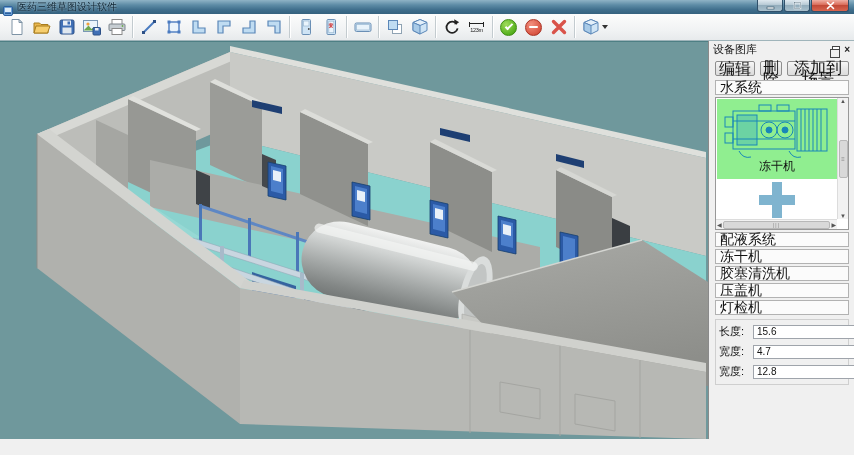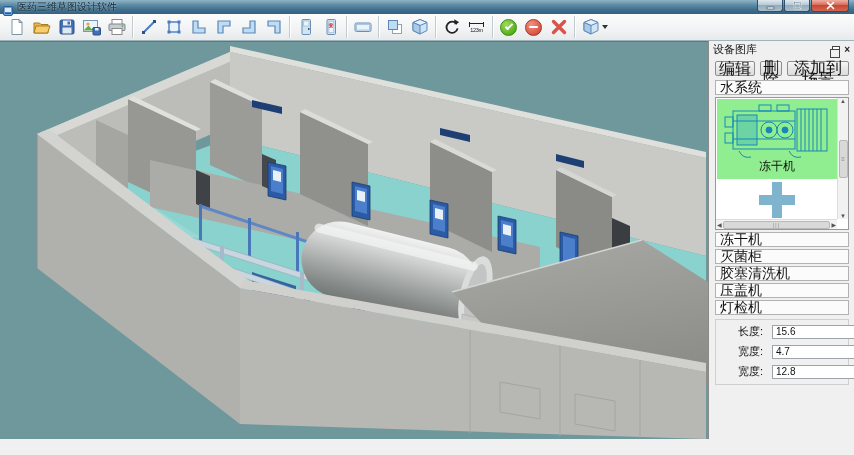--- a/index.html
+++ b/index.html
@@ -77,21 +77,21 @@
     display:flex; flex-direction:column; align-items:center; justify-content:space-between; font-size:6px; color:#555; }
   .v-thumb { width:9px; height:38px; background:#d9d9d9; border:1px solid #b8b8b8; border-radius:2px;
     display:flex; align-items:center; justify-content:center; font-size:6px; color:#888; }
   .h-scroll { position:absolute; left:0; right:11px; bottom:0; height:10px; background:#f2f2f2; border-top:1px solid #dcdcdc;
     display:flex; align-items:center; justify-content:space-between; font-size:6px; color:#555; padding:0 1px; }
   .h-thumb { height:8px; flex:1; margin:0 1px; background:#d9d9d9; border:1px solid #b8b8b8; border-radius:2px;
     display:flex; align-items:center; justify-content:center; font-size:5px; color:#888; letter-spacing:1px; }
   .cat-list { padding:0 5px 0 6px; }
   .cat-list .cat-header { margin:0 0 2px 0; }
   .dims-group { margin:2px 5px 0 6px; border:1px solid #cfcfcf; background:#f0f0f0; padding:4px 3px 0 3px; }
-  .dim-row { display:flex; align-items:center; margin-bottom:5px;margin-left:19px; }
+  .dim-row { display:flex; align-items:center; margin-bottom:5px; }
   .dim-label { font-size:11px; color:#111; width:34px; flex:none; }
   .dim-input { flex:1; height:14px; font-size:10px; font-family:"Liberation Sans","DejaVu Sans",sans-serif;
     border:1px solid #9fa4ab; background:#fff; padding:0 3px; color:#111; }
   .sb-fill { flex:1; }
 </style>
 </head>
 <body>
 
 <div class="app">
 
@@ -449,22 +449,22 @@
           <span>▼</span>
         </div>
         <div class="h-scroll">
           <span>◀</span>
           <div class="h-thumb">|||</div>
           <span>▶</span>
         </div>
       </div>
 
       <div class="cat-list">
+        <div class="cat-header">配液系统</div>
         <div class="cat-header">冻干机</div>
-        <div class="cat-header">灭菌柜</div>
         <div class="cat-header">胶塞清洗机</div>
         <div class="cat-header">压盖机</div>
         <div class="cat-header">灯检机</div>
       </div>
 
       <div class="dims-group">
         <div class="dim-row">
           <span class="dim-label">长度:</span>
           <input class="dim-input" value="15.6" style="">
         </div>

